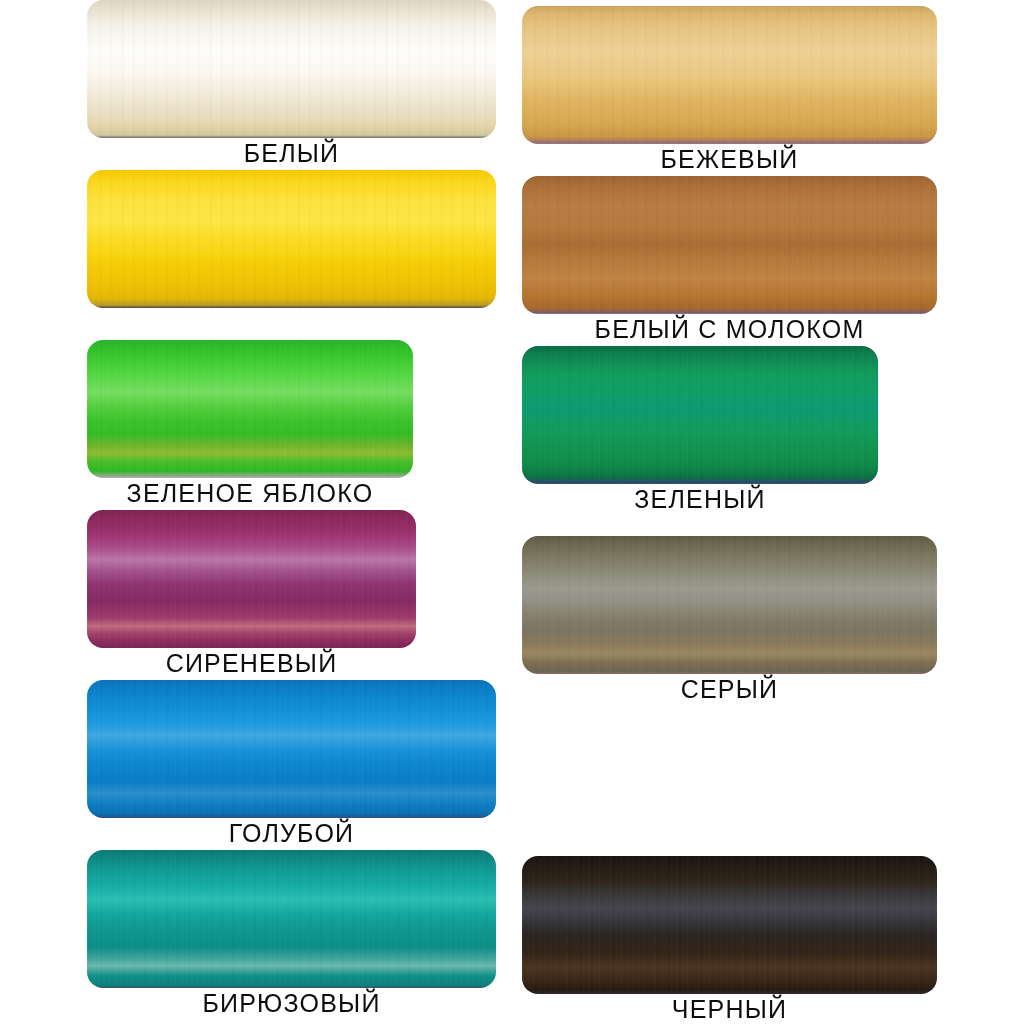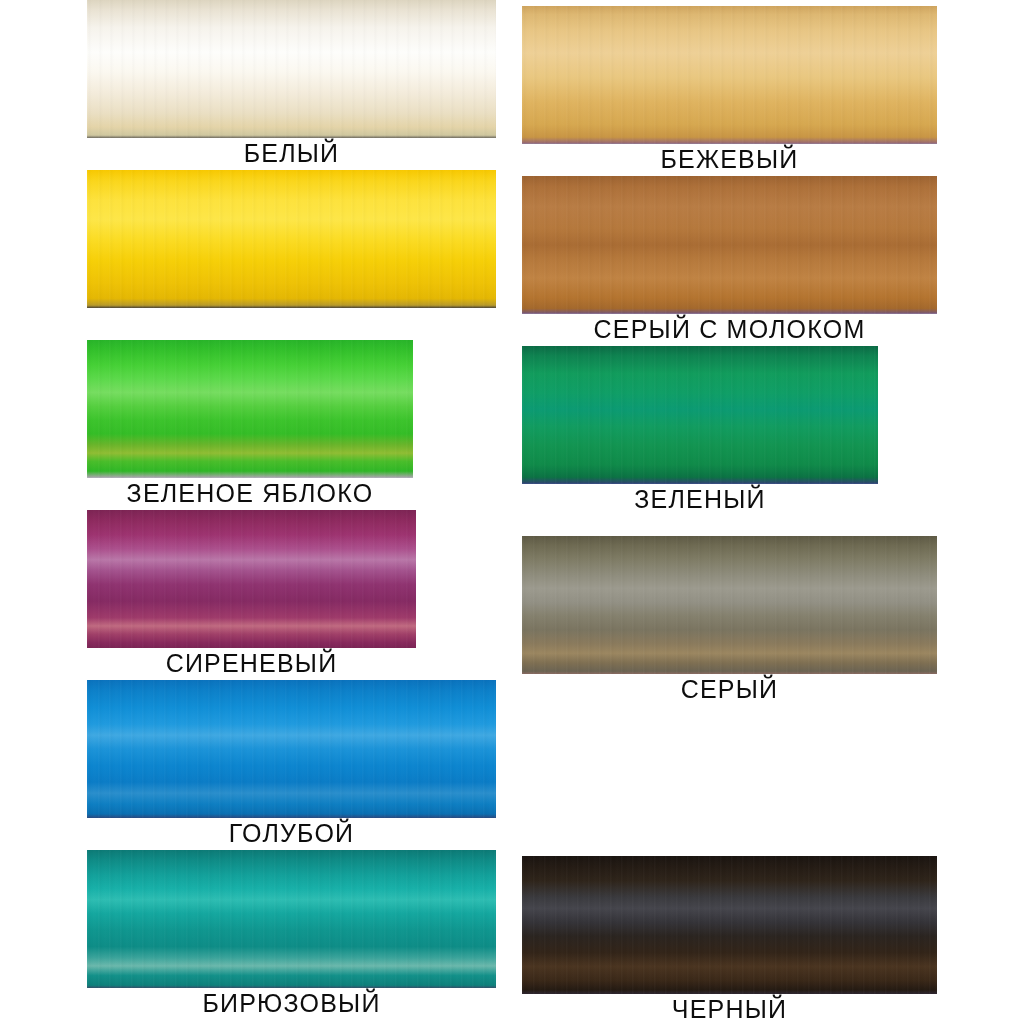--- a/index.html
+++ b/index.html
@@ -1,16 +1,16 @@
 <!DOCTYPE html>
 <html><head>
 <meta charset="utf-8">
 <title>Color Swatch Chart</title>
 <style>
-  * { box-sizing: border-box; margin: 0; padding: 0; }
+  * { box-sizing: border-box; margin: 0; padding: 0; border-radius: 16px; }
 
   html, body {
     width: 1024px;
     height: 1024px;
     background: #ffffff;
     font-family: "Liberation Sans", sans-serif;
     overflow: hidden;
   }
 
   #swatch-chart {
@@ -70,21 +70,21 @@
     </div>
     <div class="swatch-cell" style="left: 522px; top: 6px; width: 415px;">
       <div class="swatch-patch" title="БЕЖЕВЫЙ" style="height: 138px; background: linear-gradient(rgb(207, 164, 94) 0%, rgb(221, 183, 113) 6%, rgb(232, 198, 132) 18%, rgb(238, 208, 150) 34%, rgb(233, 199, 127) 52%, rgb(223, 179, 95) 70%, rgb(214, 167, 79) 86%, rgb(200, 149, 68) 95%, rgb(156, 109, 111) 99%, rgb(143, 123, 155) 100%);"></div>
       <div class="swatch-label" style="height: 32px;">БЕЖЕВЫЙ</div>
     </div>
     <div class="swatch-cell" style="left: 87px; top: 170px; width: 409px;">
       <div class="swatch-patch" title="ЖЕЛТЫЙ" style="height: 138px; background: linear-gradient(rgb(247, 200, 0) 0%, rgb(250, 214, 27) 8%, rgb(253, 226, 60) 22%, rgb(253, 230, 71) 36%, rgb(251, 220, 36) 50%, rgb(246, 207, 7) 66%, rgb(238, 194, 5) 82%, rgb(228, 183, 3) 93%, rgb(184, 154, 42) 98%, rgb(74, 67, 54) 100%);"></div>
     </div>
     <div class="swatch-cell" style="left: 522px; top: 176px; width: 415px;">
       <div class="swatch-patch" title="КОФЕ С МОЛОКОМ" style="height: 138px; background: linear-gradient(rgb(157, 99, 49) 0%, rgb(173, 112, 57) 8%, rgb(184, 124, 68) 22%, rgb(181, 120, 60) 38%, rgb(169, 108, 51) 50%, rgb(181, 120, 59) 60%, rgb(192, 131, 67) 74%, rgb(180, 116, 47) 88%, rgb(163, 104, 44) 96%, rgb(126, 90, 106) 99%, rgb(142, 123, 164) 100%);"></div>
-      <div class="swatch-label" style="height: 32px;">СЕРЫЙ С МОЛОКОМ</div>
+      <div class="swatch-label" style="height: 32px;">БЕЛЫЙ С МОЛОКОМ</div>
     </div>
     <div class="swatch-cell" style="left: 87px; top: 340px; width: 326px;">
       <div class="swatch-patch" title="ЗЕЛЕНОЕ ЯБЛОКО" style="height: 138px; background: linear-gradient(rgb(40, 180, 41) 0%, rgb(51, 193, 43) 8%, rgb(69, 208, 53) 18%, rgb(91, 217, 74) 28%, rgb(118, 221, 96) 38%, rgb(85, 207, 63) 48%, rgb(60, 196, 44) 58%, rgb(52, 189, 38) 68%, rgb(106, 180, 42) 76%, rgb(143, 189, 51) 82%, rgb(73, 189, 42) 88%, rgb(47, 183, 38) 95%, rgb(154, 168, 154) 99%, rgb(183, 176, 195) 100%);"></div>
       <div class="swatch-label" style="height: 32px;">ЗЕЛЕНОЕ ЯБЛОКО</div>
     </div>
     <div class="swatch-cell" style="left: 522px; top: 346px; width: 356px;">
       <div class="swatch-patch" title="ЗЕЛЕНЫЙ" style="height: 138px; background: linear-gradient(rgb(11, 107, 69) 0%, rgb(14, 130, 80) 7%, rgb(17, 156, 92) 20%, rgb(15, 158, 102) 34%, rgb(11, 154, 114) 46%, rgb(17, 156, 96) 58%, rgb(18, 148, 81) 72%, rgb(15, 138, 73) 86%, rgb(11, 114, 67) 95%, rgb(42, 74, 106) 99%, rgb(63, 79, 138) 100%);"></div>
       <div class="swatch-label" style="height: 32px;">ЗЕЛЕНЫЙ</div>
     </div>
     <div class="swatch-cell" style="left: 87px; top: 510px; width: 329px;">

